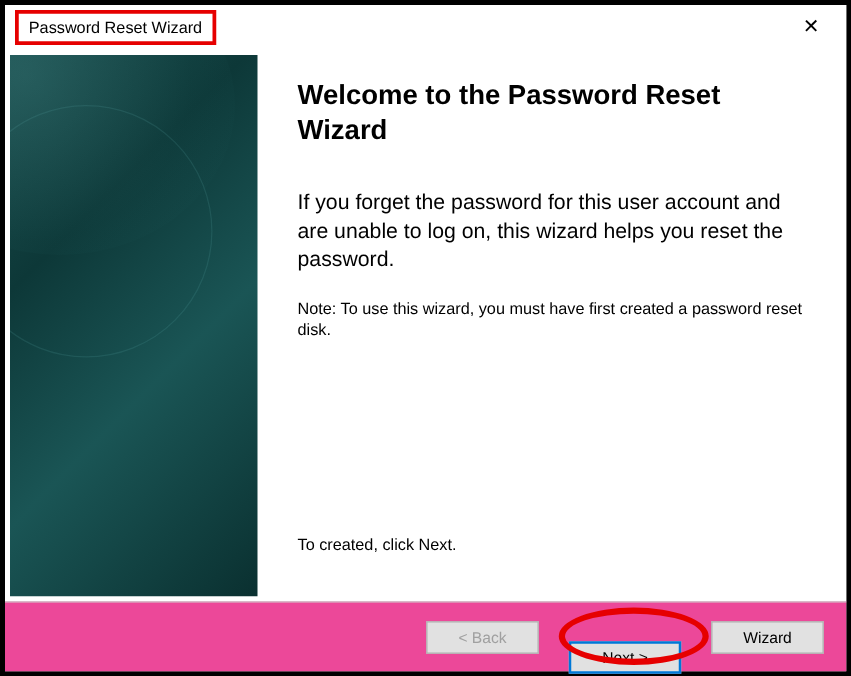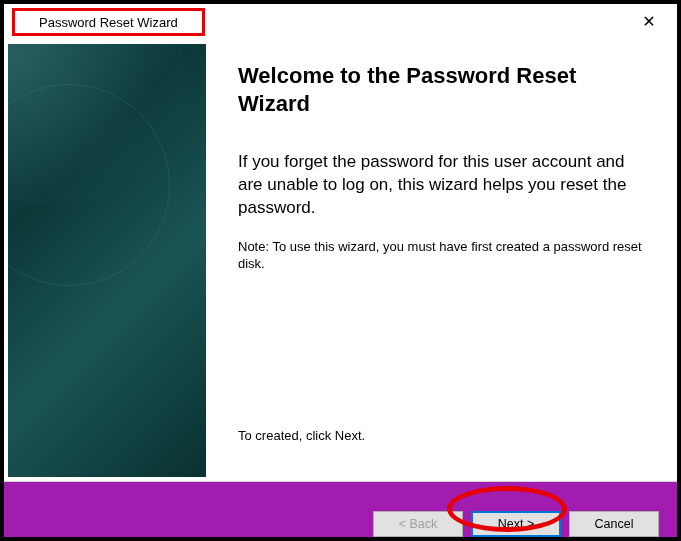--- a/index.html
+++ b/index.html
@@ -26,21 +26,21 @@
     .titlebar {
       height: 36px;
       display: flex;
       align-items: center;
       justify-content: space-between;
       padding: 0 10px 0 10px;
       background: #fff;
     }
     .title-highlight {
       border: 3px solid #e60000;
-      padding: 2px 24px;
+      padding: 2px 8px;
       margin-left: -2px;
     }
     .title-text {
       font-size: 13px;
       color: #000;
     }
     .close-btn {
       width: 36px;
       height: 28px;
       display: flex;
@@ -114,26 +114,26 @@
     }
     .continue-text {
       font-size: 13px;
       color: #000;
       margin-top: auto;
       margin-bottom: 8px;
     }
     .button-bar {
       height: 56px;
       border-top: 1px solid #d0d0d0;
-      background: #a21caf;
+      background: #ec4899;
       display: flex;
-      align-items: flex-end;
+      align-items: center;
       justify-content: flex-end;
       padding: 0 18px;
-      gap: 8px;
+      gap: 24px;
       position: relative;
     }
     .btn {
       min-width: 90px;
       height: 26px;
       font-size: 12.5px;
       font-family: inherit;
       border: 1px solid #adadad;
       background: #e1e1e1;
       cursor: pointer;
@@ -181,16 +181,16 @@
       <h1 class="heading">Welcome to the Password Reset Wizard</h1>
       <p class="description">If you forget the password for this user account and are unable to log on, this wizard helps you reset the password.</p>
       <p class="note">Note: To use this wizard, you must have first created a password reset disk.</p>
       <p class="continue-text">To created, click Next.</p>
     </div>
   </div>
 
   <div class="button-bar">
     <button class="btn" disabled="">&lt; Back</button>
     <button class="btn btn-next">Next &gt;</button>
-    <button class="btn">Cancel</button>
+    <button class="btn">Wizard</button>
     <div class="next-highlight"></div>
   </div>
 </div>
 
 </body></html>

